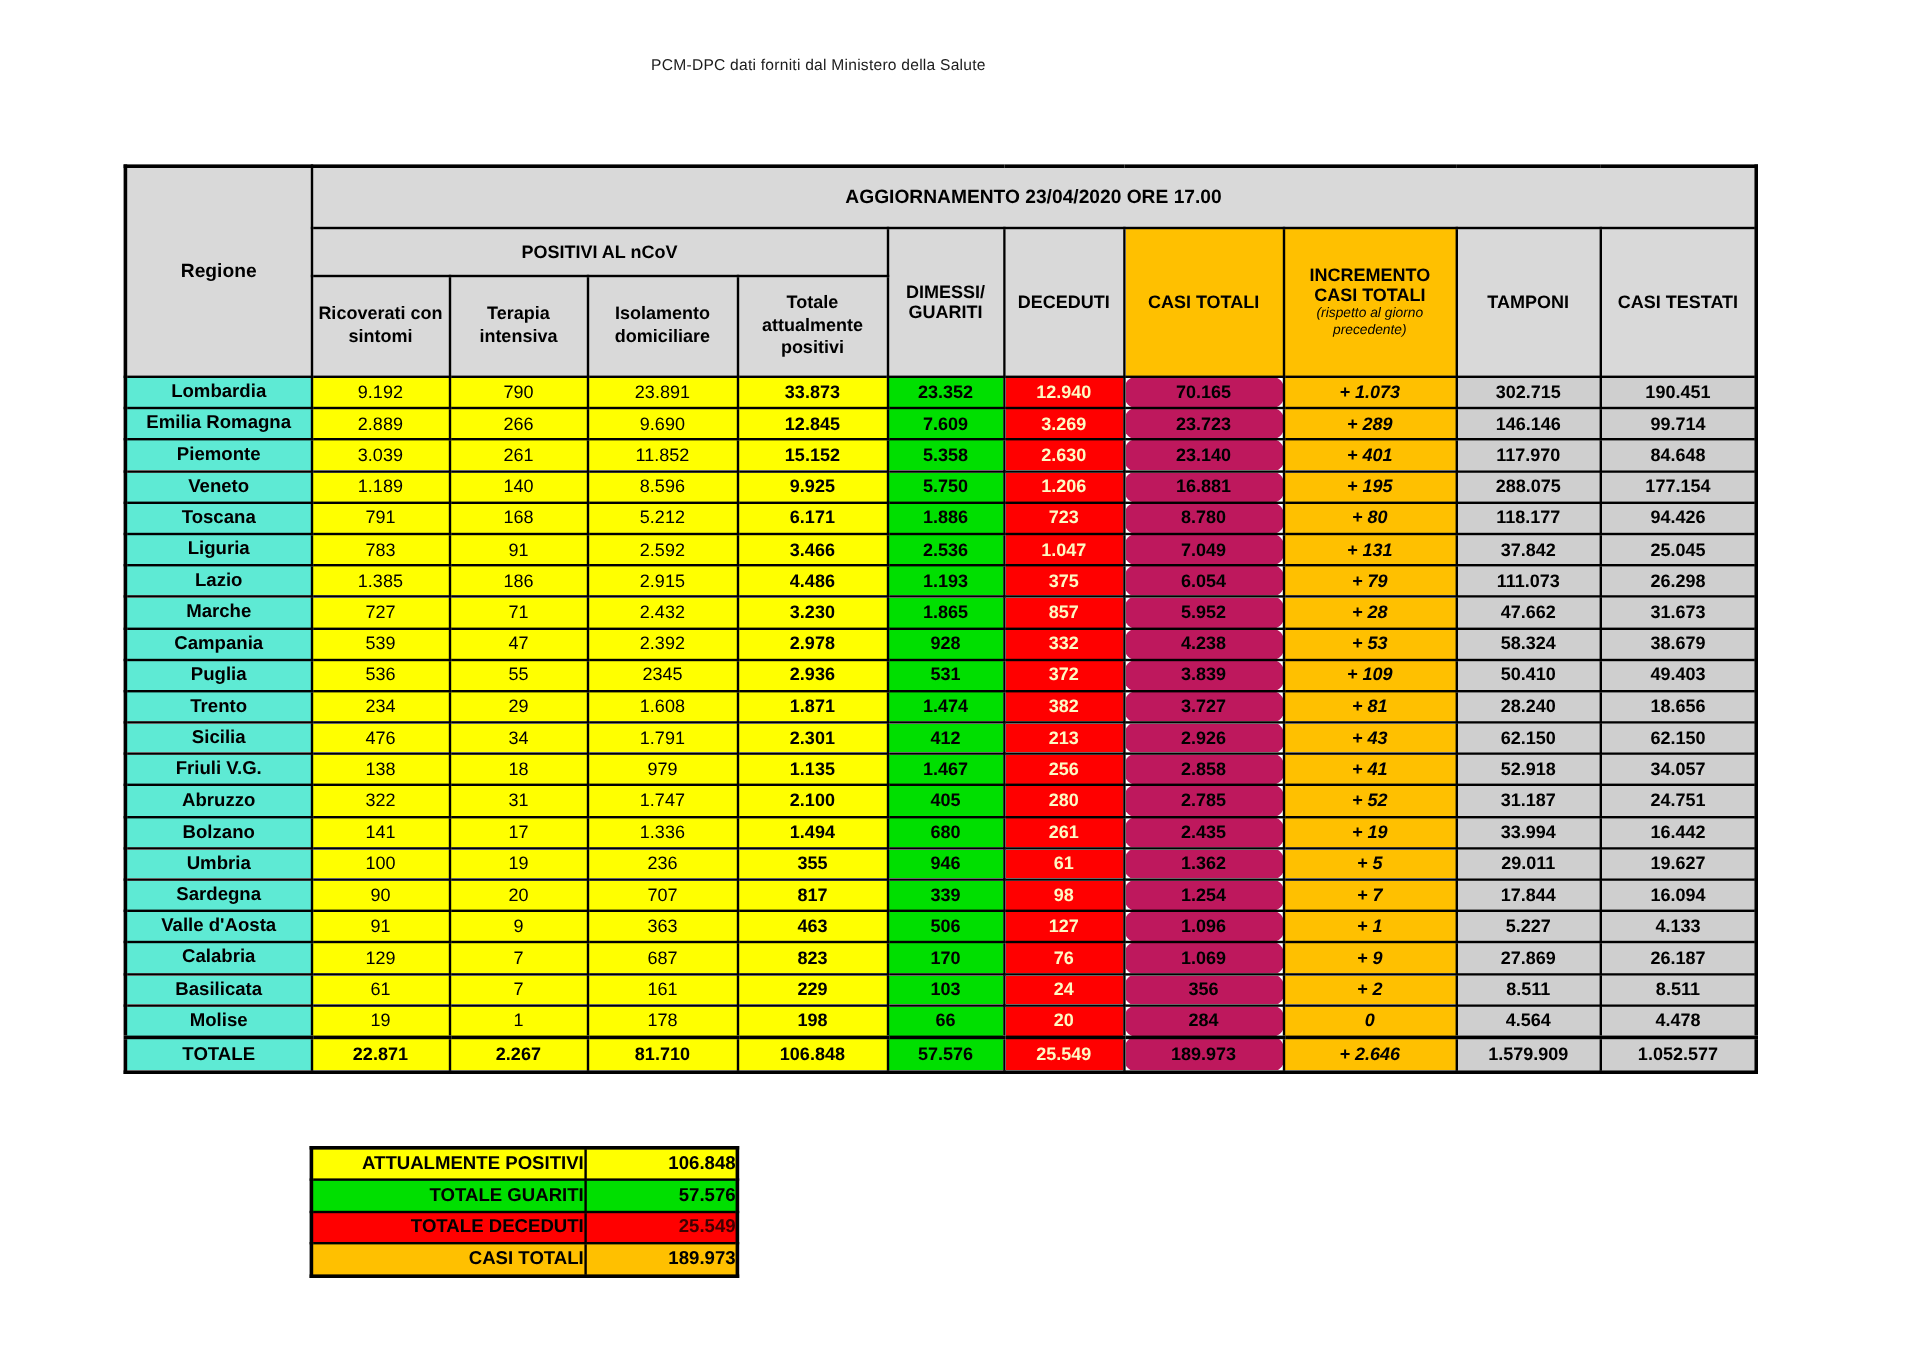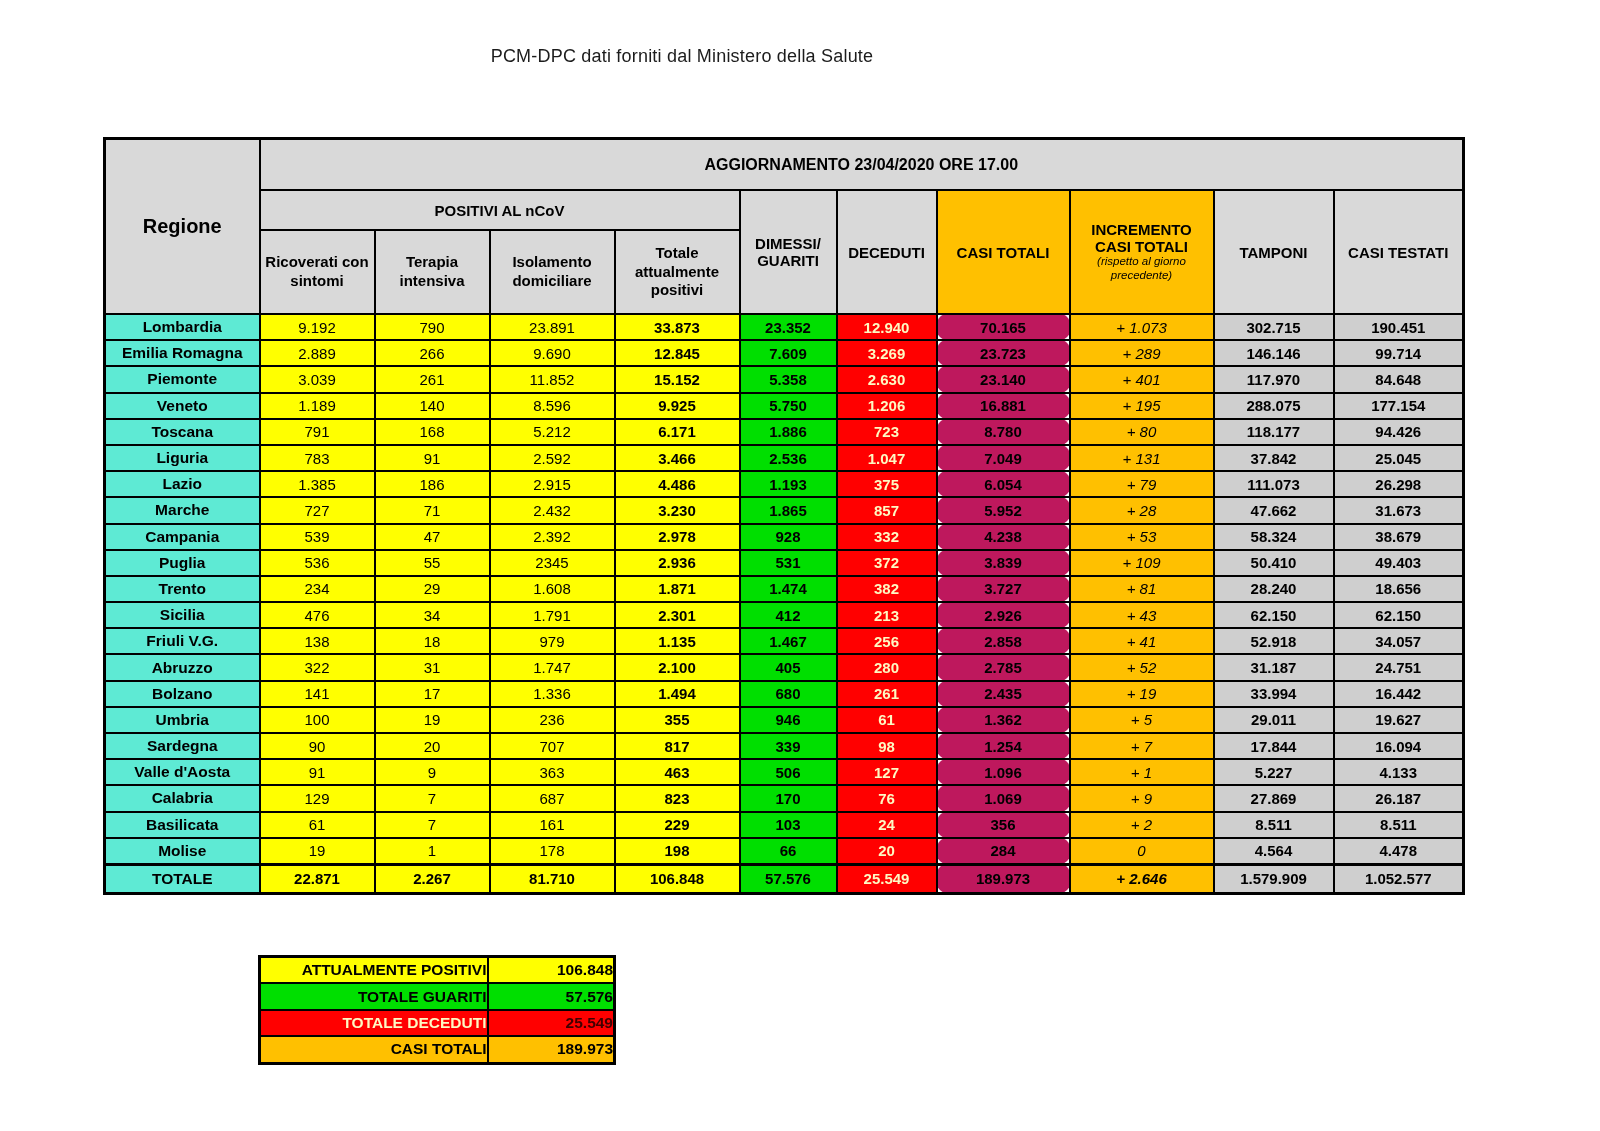--- a/index.html
+++ b/index.html
@@ -1,39 +1,39 @@
 <!DOCTYPE html>
 <html><head>
 <meta charset="utf-8">
 <style>
   html,body{margin:0;padding:0;background:#ffffff;}
   #stage{position:relative;width:1600px;height:1131px;background:#ffffff;
          font-family:"Liberation Sans",sans-serif;color:#000;}
   .page-title{position:absolute;top:46px;left:0;width:1364px;text-align:center;
-              font-size:18px;font-weight:400;color:#1c1c1c;letter-spacing:.2px;}
+              font-size:13px;font-weight:400;color:#1c1c1c;letter-spacing:.2px;}
 
   table.main{position:absolute;left:103px;top:137px;border-collapse:collapse;
              table-layout:fixed;width:1359px;}
   table.main th,table.main td{border:2px solid #000;padding:0;text-align:center;
              vertical-align:middle;overflow:hidden;}
   table.main{border:3px solid #000;}
   .hdr{background:#d9d9d9;font-weight:700;}
   .banner-row th{height:49px;font-size:16px;}
   .group-row th{height:38px;font-size:15px;}
   .sub-row th{height:82px;font-size:15px;line-height:1.25;}
-  th.region-head{font-size:20px;border-right:3px solid #000;}
+  th.region-head{font-size:16px;border-right:3px solid #000;}
   th.orange-head{background:#ffc000;}
   .inc-note{font-size:11.5px;font-style:italic;font-weight:400;line-height:1.2;}
   tbody td{height:24.2px;font-size:15px;}
   td.region-cell{background:#5eead4;font-weight:700;font-size:15.5px;border-right:3px solid #000;}
   .c-yellow{background:#ffff00;}
   .c-green{background:#00df00;font-weight:700;}
   .c-red{background:#ff0000;font-weight:700;color:#fef9c3;}
   .c-orange{background:#be185d;font-weight:700;border-radius:10px;}
-  .c-orange-inc{background:#ffc000;font-style:italic;font-weight:400;}
+  .c-orange-inc{background:#ffc000;font-style:italic;font-weight:700;}
   .c-gray{background:#cfcfcf;font-weight:700;}
   .bold{font-weight:700;}
   tr.total-row td{border-top:3px solid #000;font-weight:700;height:26px;}
 
   table.summary{position:absolute;left:258px;top:955px;border-collapse:collapse;
                 table-layout:fixed;width:355px;border:3px solid #000;}
   table.summary td{border:2px solid #000;height:24.4px;text-align:right;
                    font-weight:700;font-size:15.5px;padding:0;}
 </style>
 </head>
@@ -380,21 +380,21 @@
     <tbody id="summary-body">
         <tr>
           <td style="background: rgb(255, 255, 0); color: rgb(0, 0, 0);">ATTUALMENTE POSITIVI</td>
           <td style="background: rgb(255, 255, 0); color: rgb(0, 0, 0);">106.848</td>
         </tr>
         <tr>
           <td style="background: rgb(0, 223, 0); color: rgb(0, 0, 0);">TOTALE GUARITI</td>
           <td style="background: rgb(0, 223, 0); color: rgb(0, 0, 0);">57.576</td>
         </tr>
         <tr>
-          <td style="background: rgb(255, 0, 0); color: #fef9c3;">TOTALE DECEDUTI</td>
+          <td style="background: rgb(255, 0, 0); color: #000000;">TOTALE DECEDUTI</td>
           <td style="background: rgb(255, 0, 0); color: rgb(64, 0, 0);">25.549</td>
         </tr>
         <tr>
           <td style="background: rgb(255, 192, 0); color: rgb(0, 0, 0);">CASI TOTALI</td>
           <td style="background: rgb(255, 192, 0); color: rgb(0, 0, 0);">189.973</td>
         </tr>
       </tbody>
   </table>
 
 </div>

